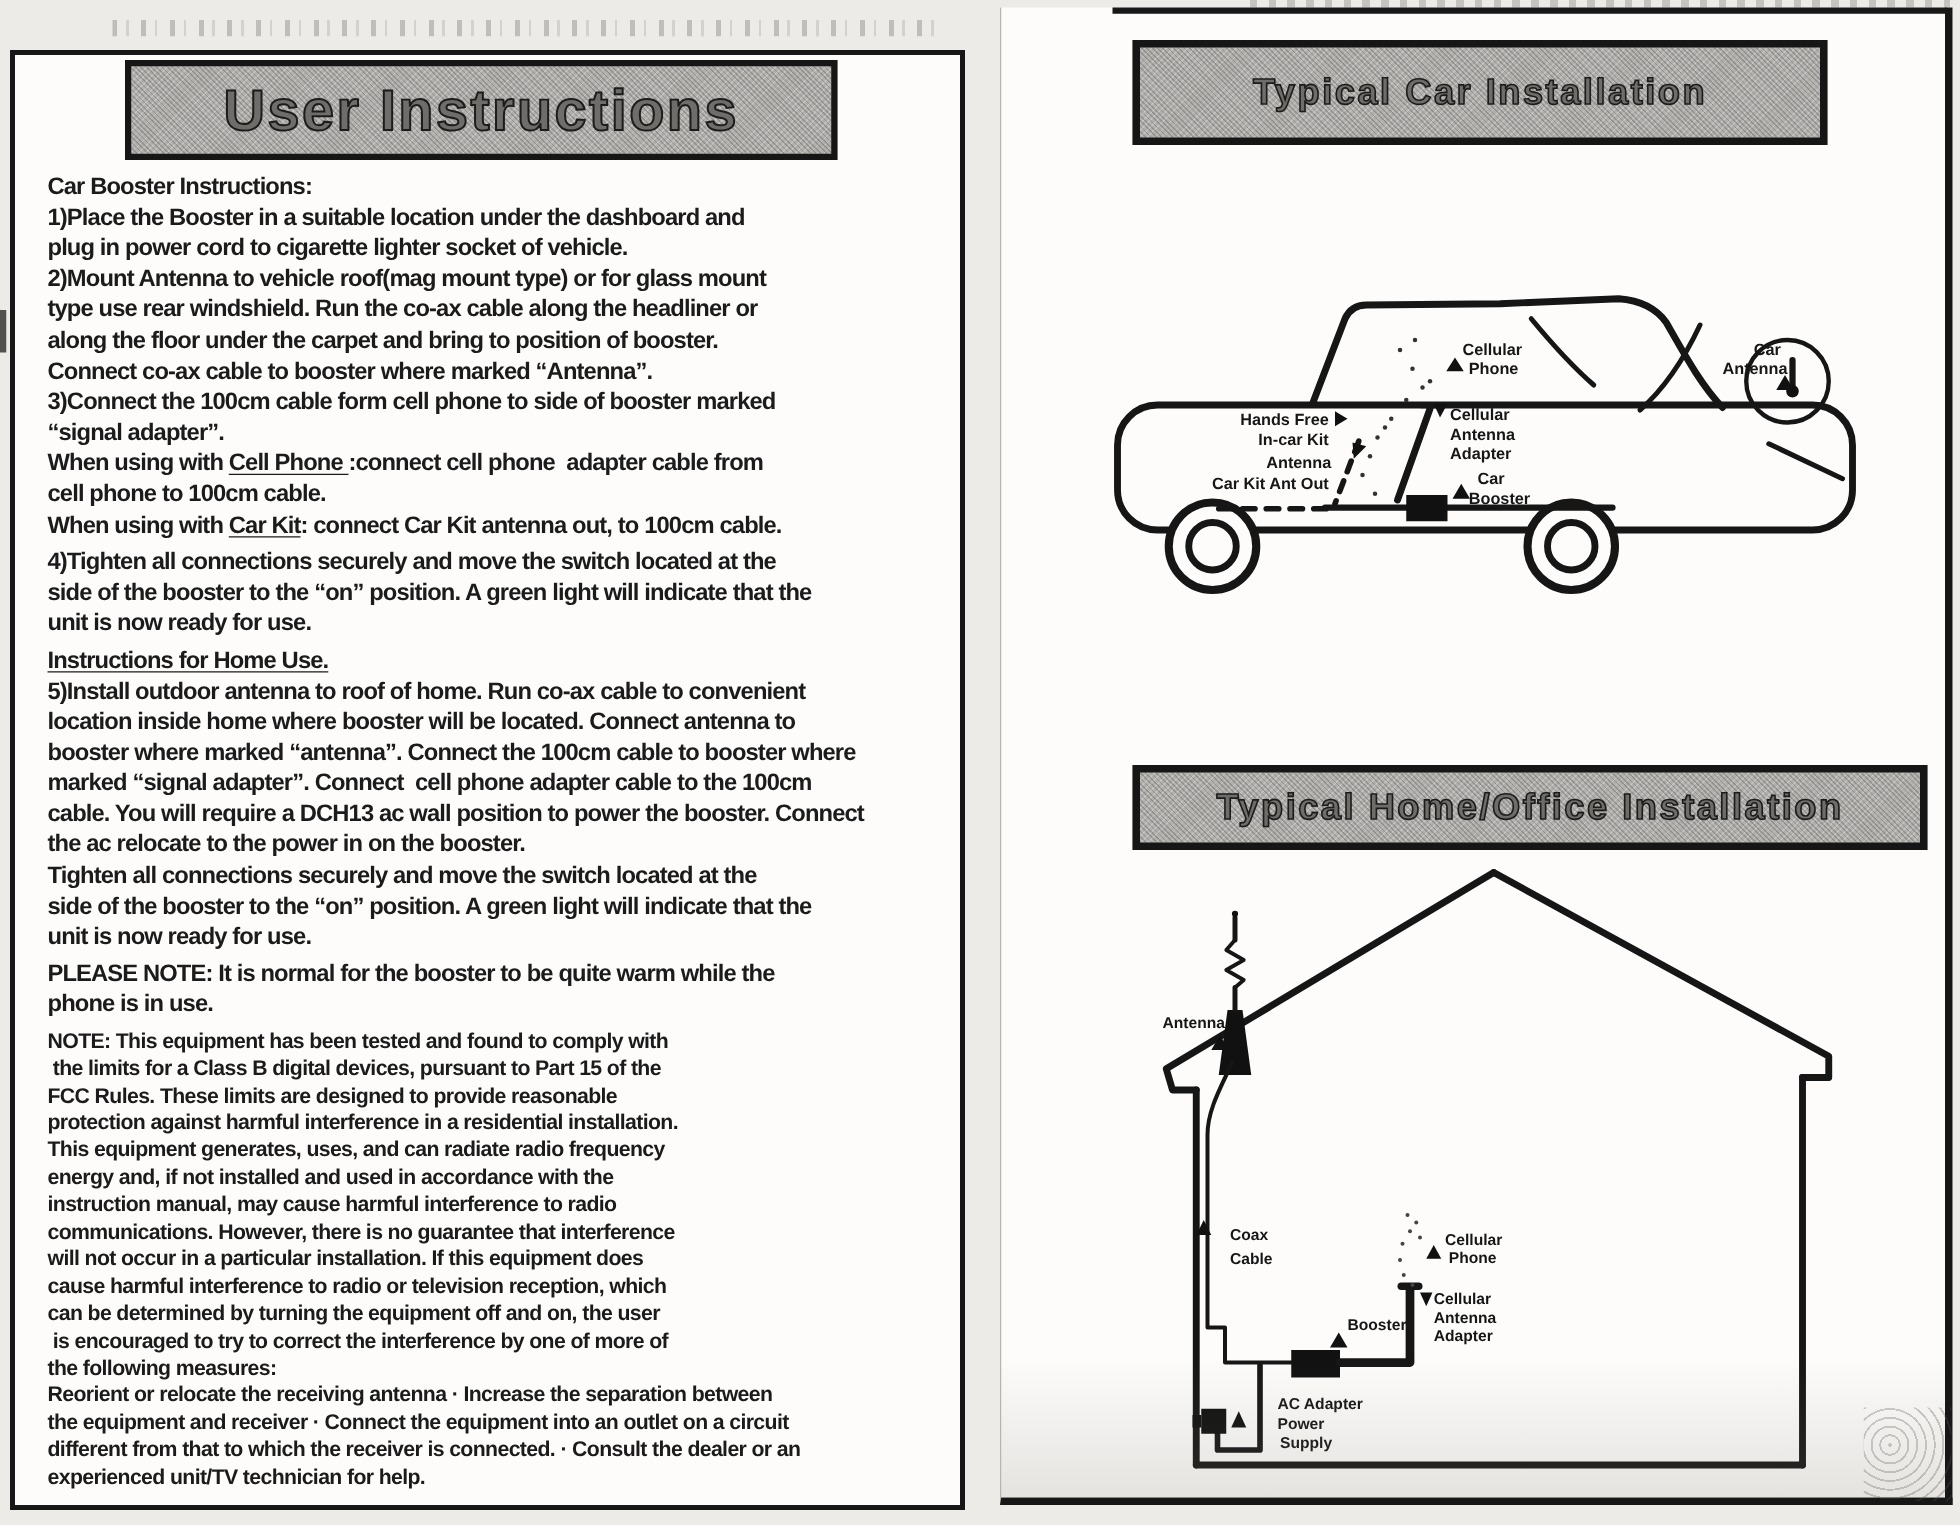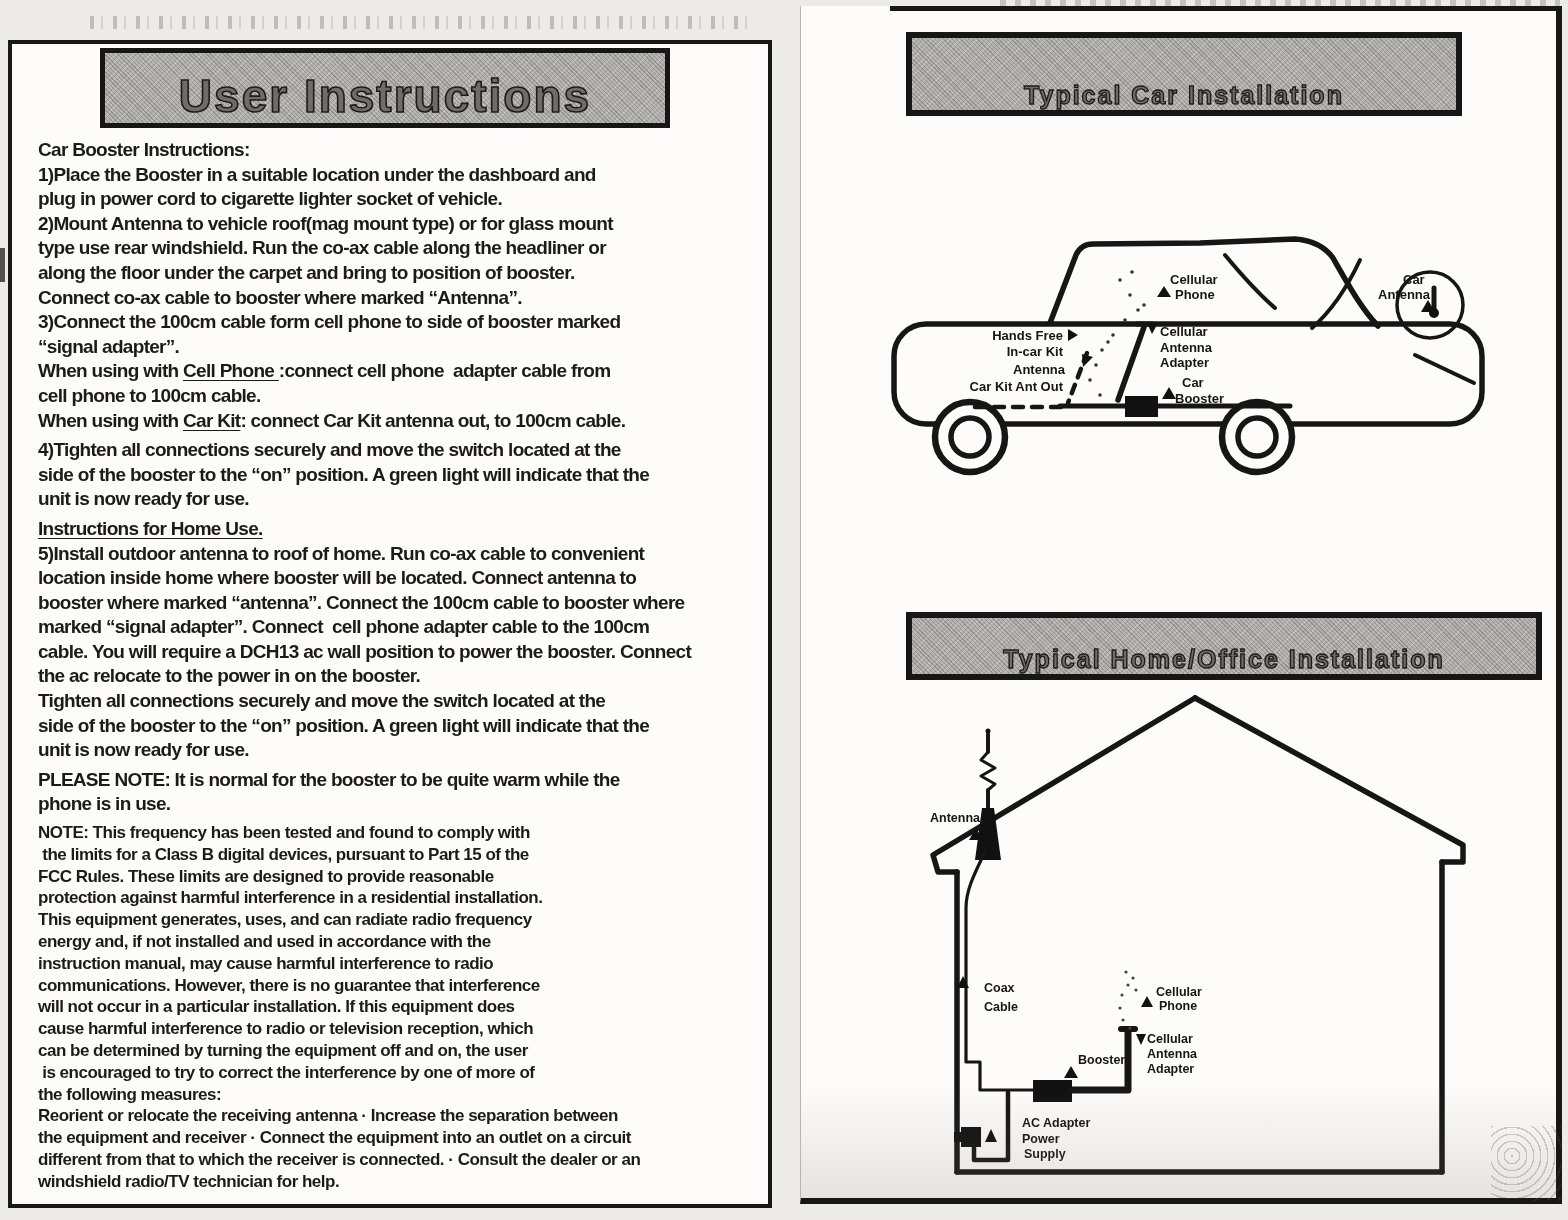--- a/index.html
+++ b/index.html
@@ -12,28 +12,28 @@
   .page{position:absolute;background:#fdfcfa;box-sizing:border-box;}
   #left-page{left:8px;top:40px;width:764px;height:1168px;border:4px solid #171717;}
   #right-page{left:800px;top:6px;width:762px;height:1198px;
     border-left:1px solid #b9b5ae;border-right:6px solid #171717;border-bottom:6px solid #171717;}
   .hdr-box{
     position:absolute;box-sizing:border-box;border:5px solid #161616;
     background:
       repeating-linear-gradient(45deg, rgba(20,20,20,.20) 0 1px, rgba(0,0,0,0) 1px 3px),
       repeating-linear-gradient(-45deg, rgba(255,255,255,.25) 0 1px, rgba(0,0,0,0) 1px 4px),
       #b2b0ad;
-    display:flex;align-items:flex-end;justify-content:center;
+    display:flex;align-items:center;justify-content:center;
   }
   .hdr-text{
     font-weight:bold;color:#6f6d6a;letter-spacing:2px;white-space:nowrap;
     -webkit-text-stroke:1.6px #1c1c1c;text-shadow:0 0 1px #333;
   }
   #ui-title{font-size:46px;}
-  .sub-title{font-size:25px;-webkit-text-stroke:1.3px #1c1c1c;}
+  .sub-title{font-size:29px;-webkit-text-stroke:1.3px #1c1c1c;}
   #instructions-text{position:absolute;left:26px;top:94px;width:724px;}
   .ln{white-space:pre;font-size:19px;font-weight:bold;line-height:24.6px;letter-spacing:-0.7px;}
   .ln.note{font-size:17px;line-height:21.8px;letter-spacing:-0.5px;}
   .ln.gap{margin-top:5px;}
   .u{text-decoration:underline;text-underline-offset:3px;}
   svg text{font-family:"Liberation Sans","DejaVu Sans",sans-serif;font-weight:bold;fill:#161616;}
   .noise{position:absolute;pointer-events:none;}
   #noise-top-left{left:90px;top:16px;width:660px;height:13px;opacity:.5;
     background:repeating-linear-gradient(90deg, rgba(70,70,70,.55) 0 4px, rgba(0,0,0,0) 4px 11px, rgba(110,110,110,.4) 11px 13px, rgba(0,0,0,0) 13px 23px);}
   #noise-top-right{left:1000px;top:0px;width:560px;height:10px;opacity:.45;
@@ -77,37 +77,37 @@
       <div class="ln"><span>location inside home where booster will be located. Connect antenna to</span></div>
       <div class="ln"><span>booster where marked “antenna”. Connect the 100cm cable to booster where</span></div>
       <div class="ln"><span>marked “signal adapter”. Connect  cell phone adapter cable to the 100cm</span></div>
       <div class="ln"><span>cable. You will require a DCH13 ac wall position to power the booster. Connect</span></div>
       <div class="ln"><span>the ac relocate to the power in on the booster.</span></div>
       <div class="ln"><span>Tighten all connections securely and move the switch located at the</span></div>
       <div class="ln"><span>side of the booster to the “on” position. A green light will indicate that the</span></div>
       <div class="ln"><span>unit is now ready for use.</span></div>
       <div class="ln gap"><span>PLEASE NOTE: It is normal for the booster to be quite warm while the</span></div>
       <div class="ln"><span>phone is in use.</span></div>
-      <div class="ln note gap"><span>NOTE: This frequency has been tested and found to comply with</span></div>
+      <div class="ln note gap"><span>NOTE: This equipment has been tested and found to comply with</span></div>
       <div class="ln note"><span> the limits for a Class B digital devices, pursuant to Part 15 of the</span></div>
       <div class="ln note"><span>FCC Rules. These limits are designed to provide reasonable</span></div>
       <div class="ln note"><span>protection against harmful interference in a residential installation.</span></div>
       <div class="ln note"><span>This equipment generates, uses, and can radiate radio frequency</span></div>
       <div class="ln note"><span>energy and, if not installed and used in accordance with the</span></div>
       <div class="ln note"><span>instruction manual, may cause harmful interference to radio</span></div>
       <div class="ln note"><span>communications. However, there is no guarantee that interference</span></div>
       <div class="ln note"><span>will not occur in a particular installation. If this equipment does</span></div>
       <div class="ln note"><span>cause harmful interference to radio or television reception, which</span></div>
       <div class="ln note"><span>can be determined by turning the equipment off and on, the user</span></div>
       <div class="ln note"><span> is encouraged to try to correct the interference by one of more of</span></div>
       <div class="ln note"><span>the following measures:</span></div>
       <div class="ln note"><span>Reorient or relocate the receiving antenna · Increase the separation between</span></div>
       <div class="ln note"><span>the equipment and receiver · Connect the equipment into an outlet on a circuit</span></div>
       <div class="ln note"><span>different from that to which the receiver is connected. · Consult the dealer or an</span></div>
-      <div class="ln note"><span>windshield radio/TV technician for help.</span></div>
+      <div class="ln note"><span>experienced unit/TV technician for help.</span></div>
     </div>
 </div>
 
 <div class="page" id="right-page">
   <div id="right-page-top-bar"></div>
 
   <div class="hdr-box" style="left:105px;top:26px;width:556px;height:84px;border-width:6px;">
     <div class="hdr-text sub-title">Typical Car Installation</div>
   </div>
 

